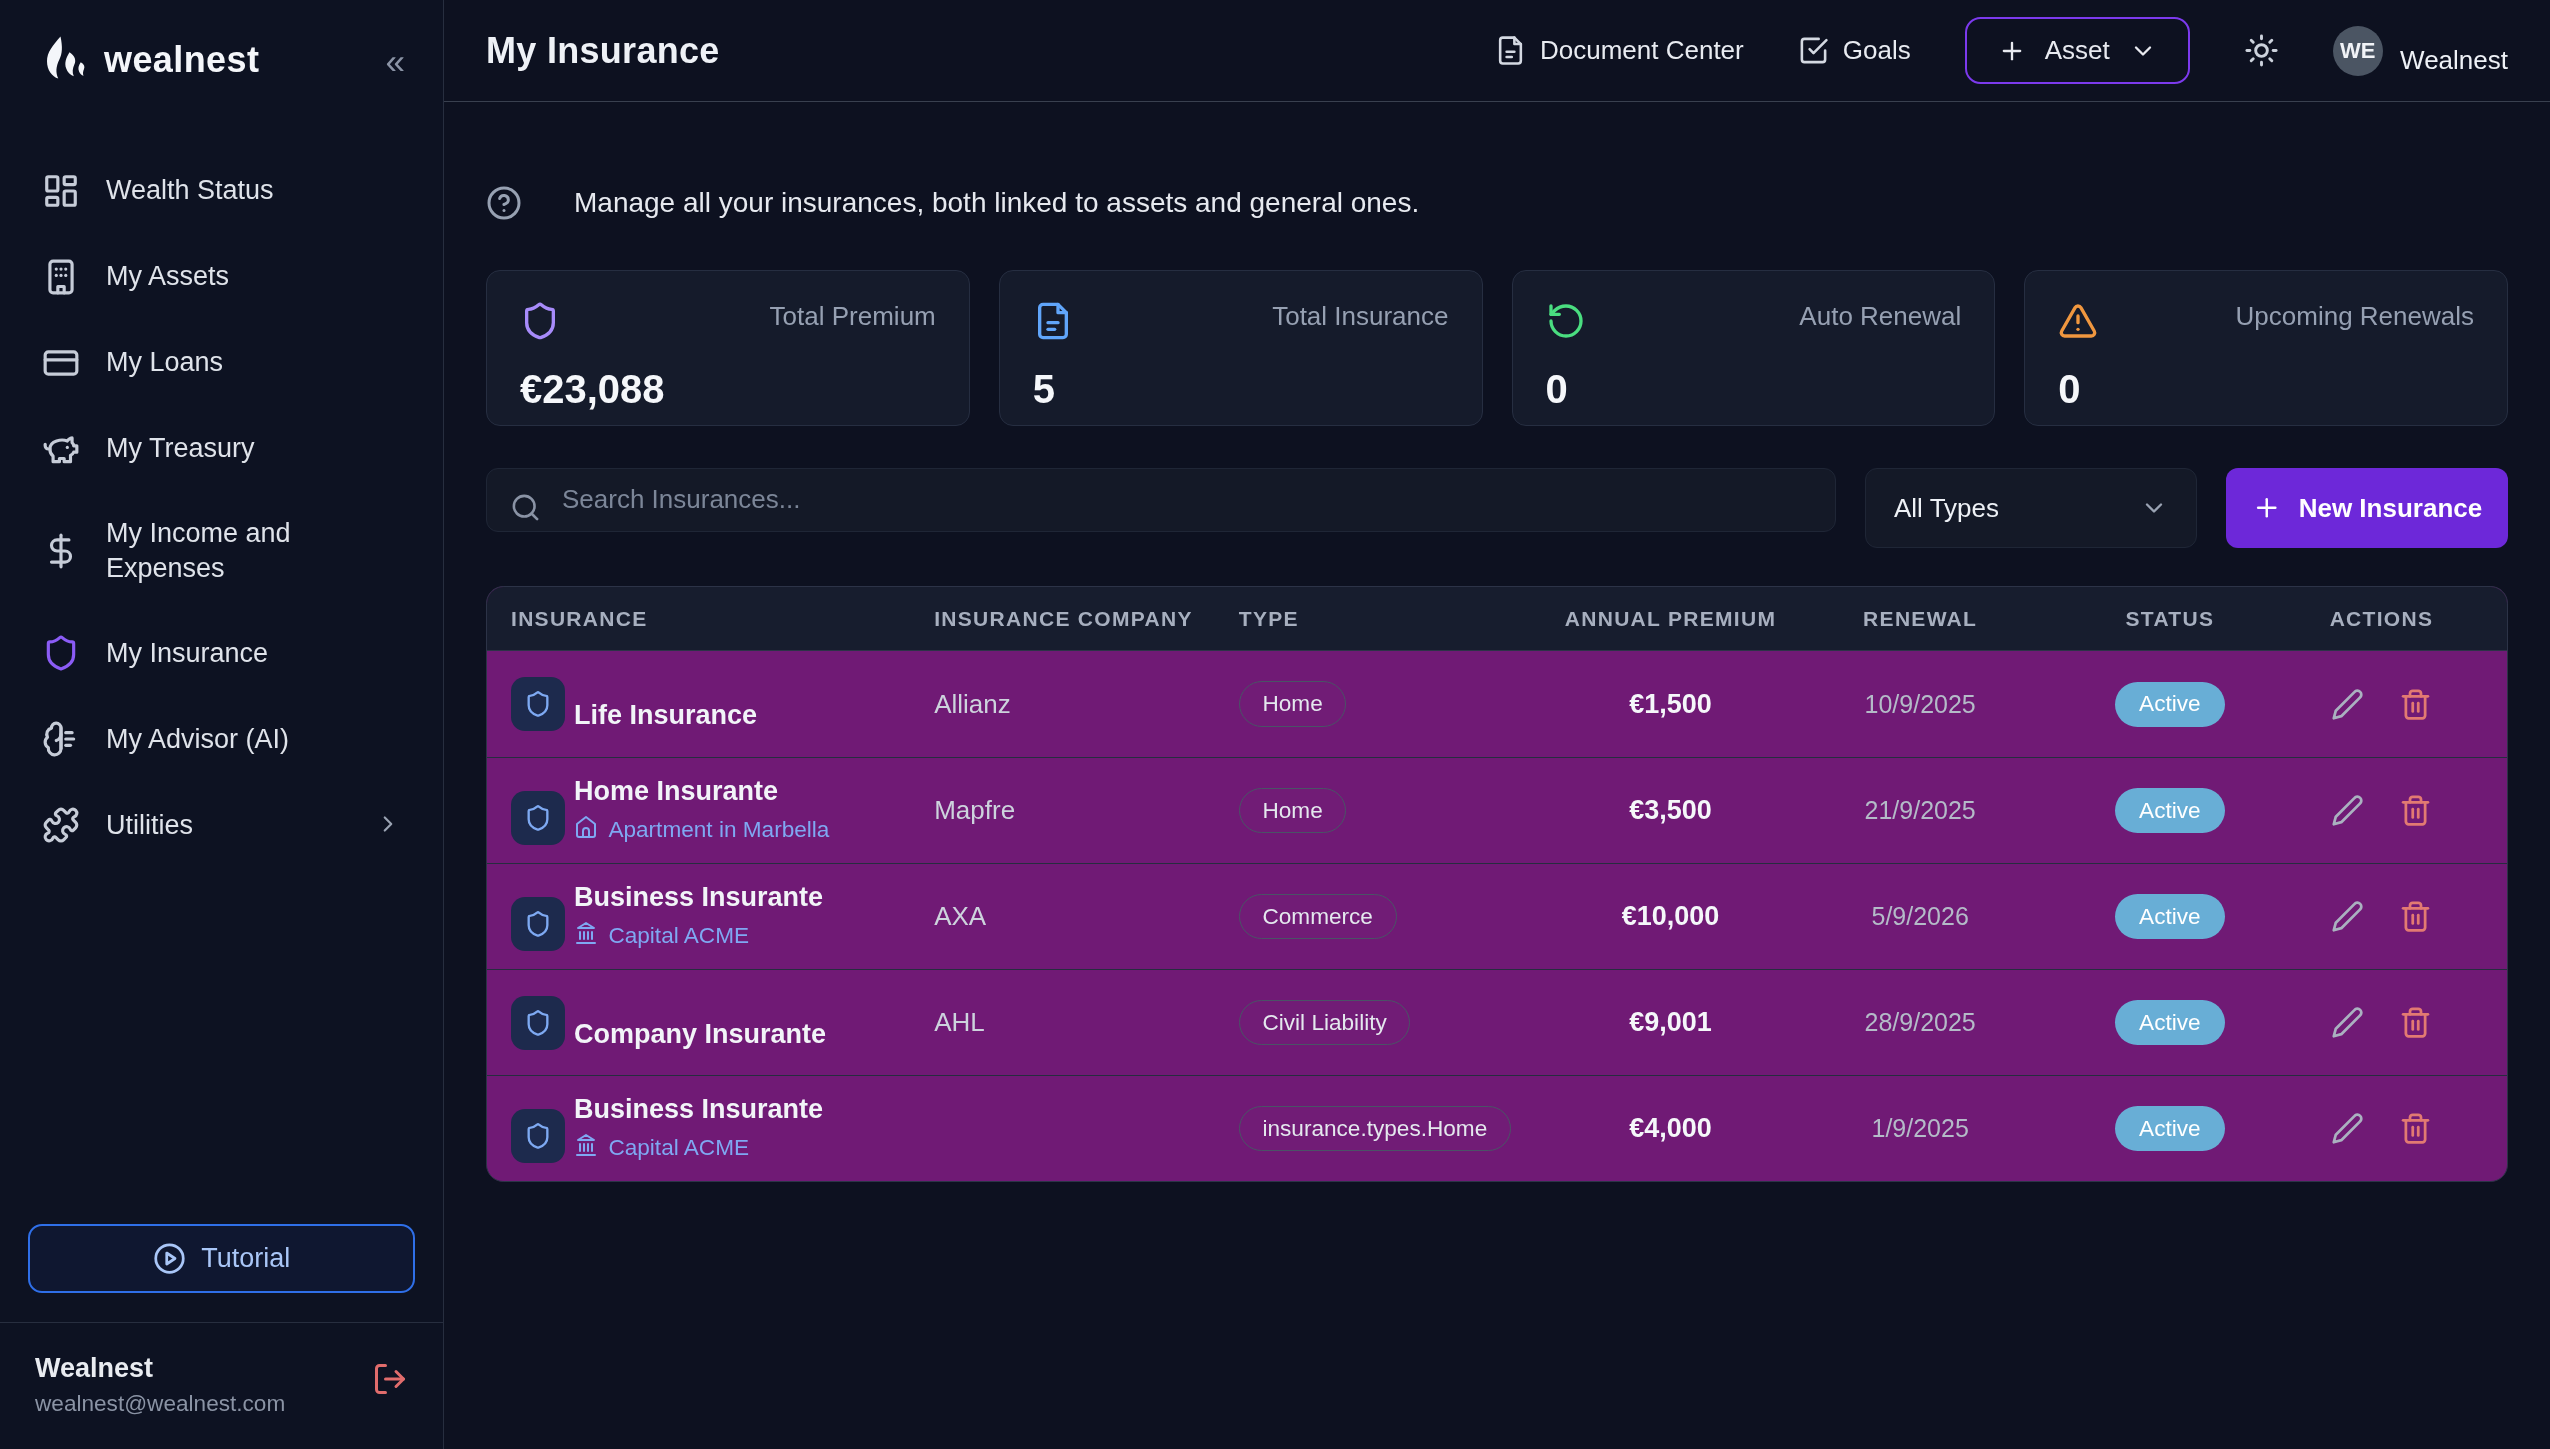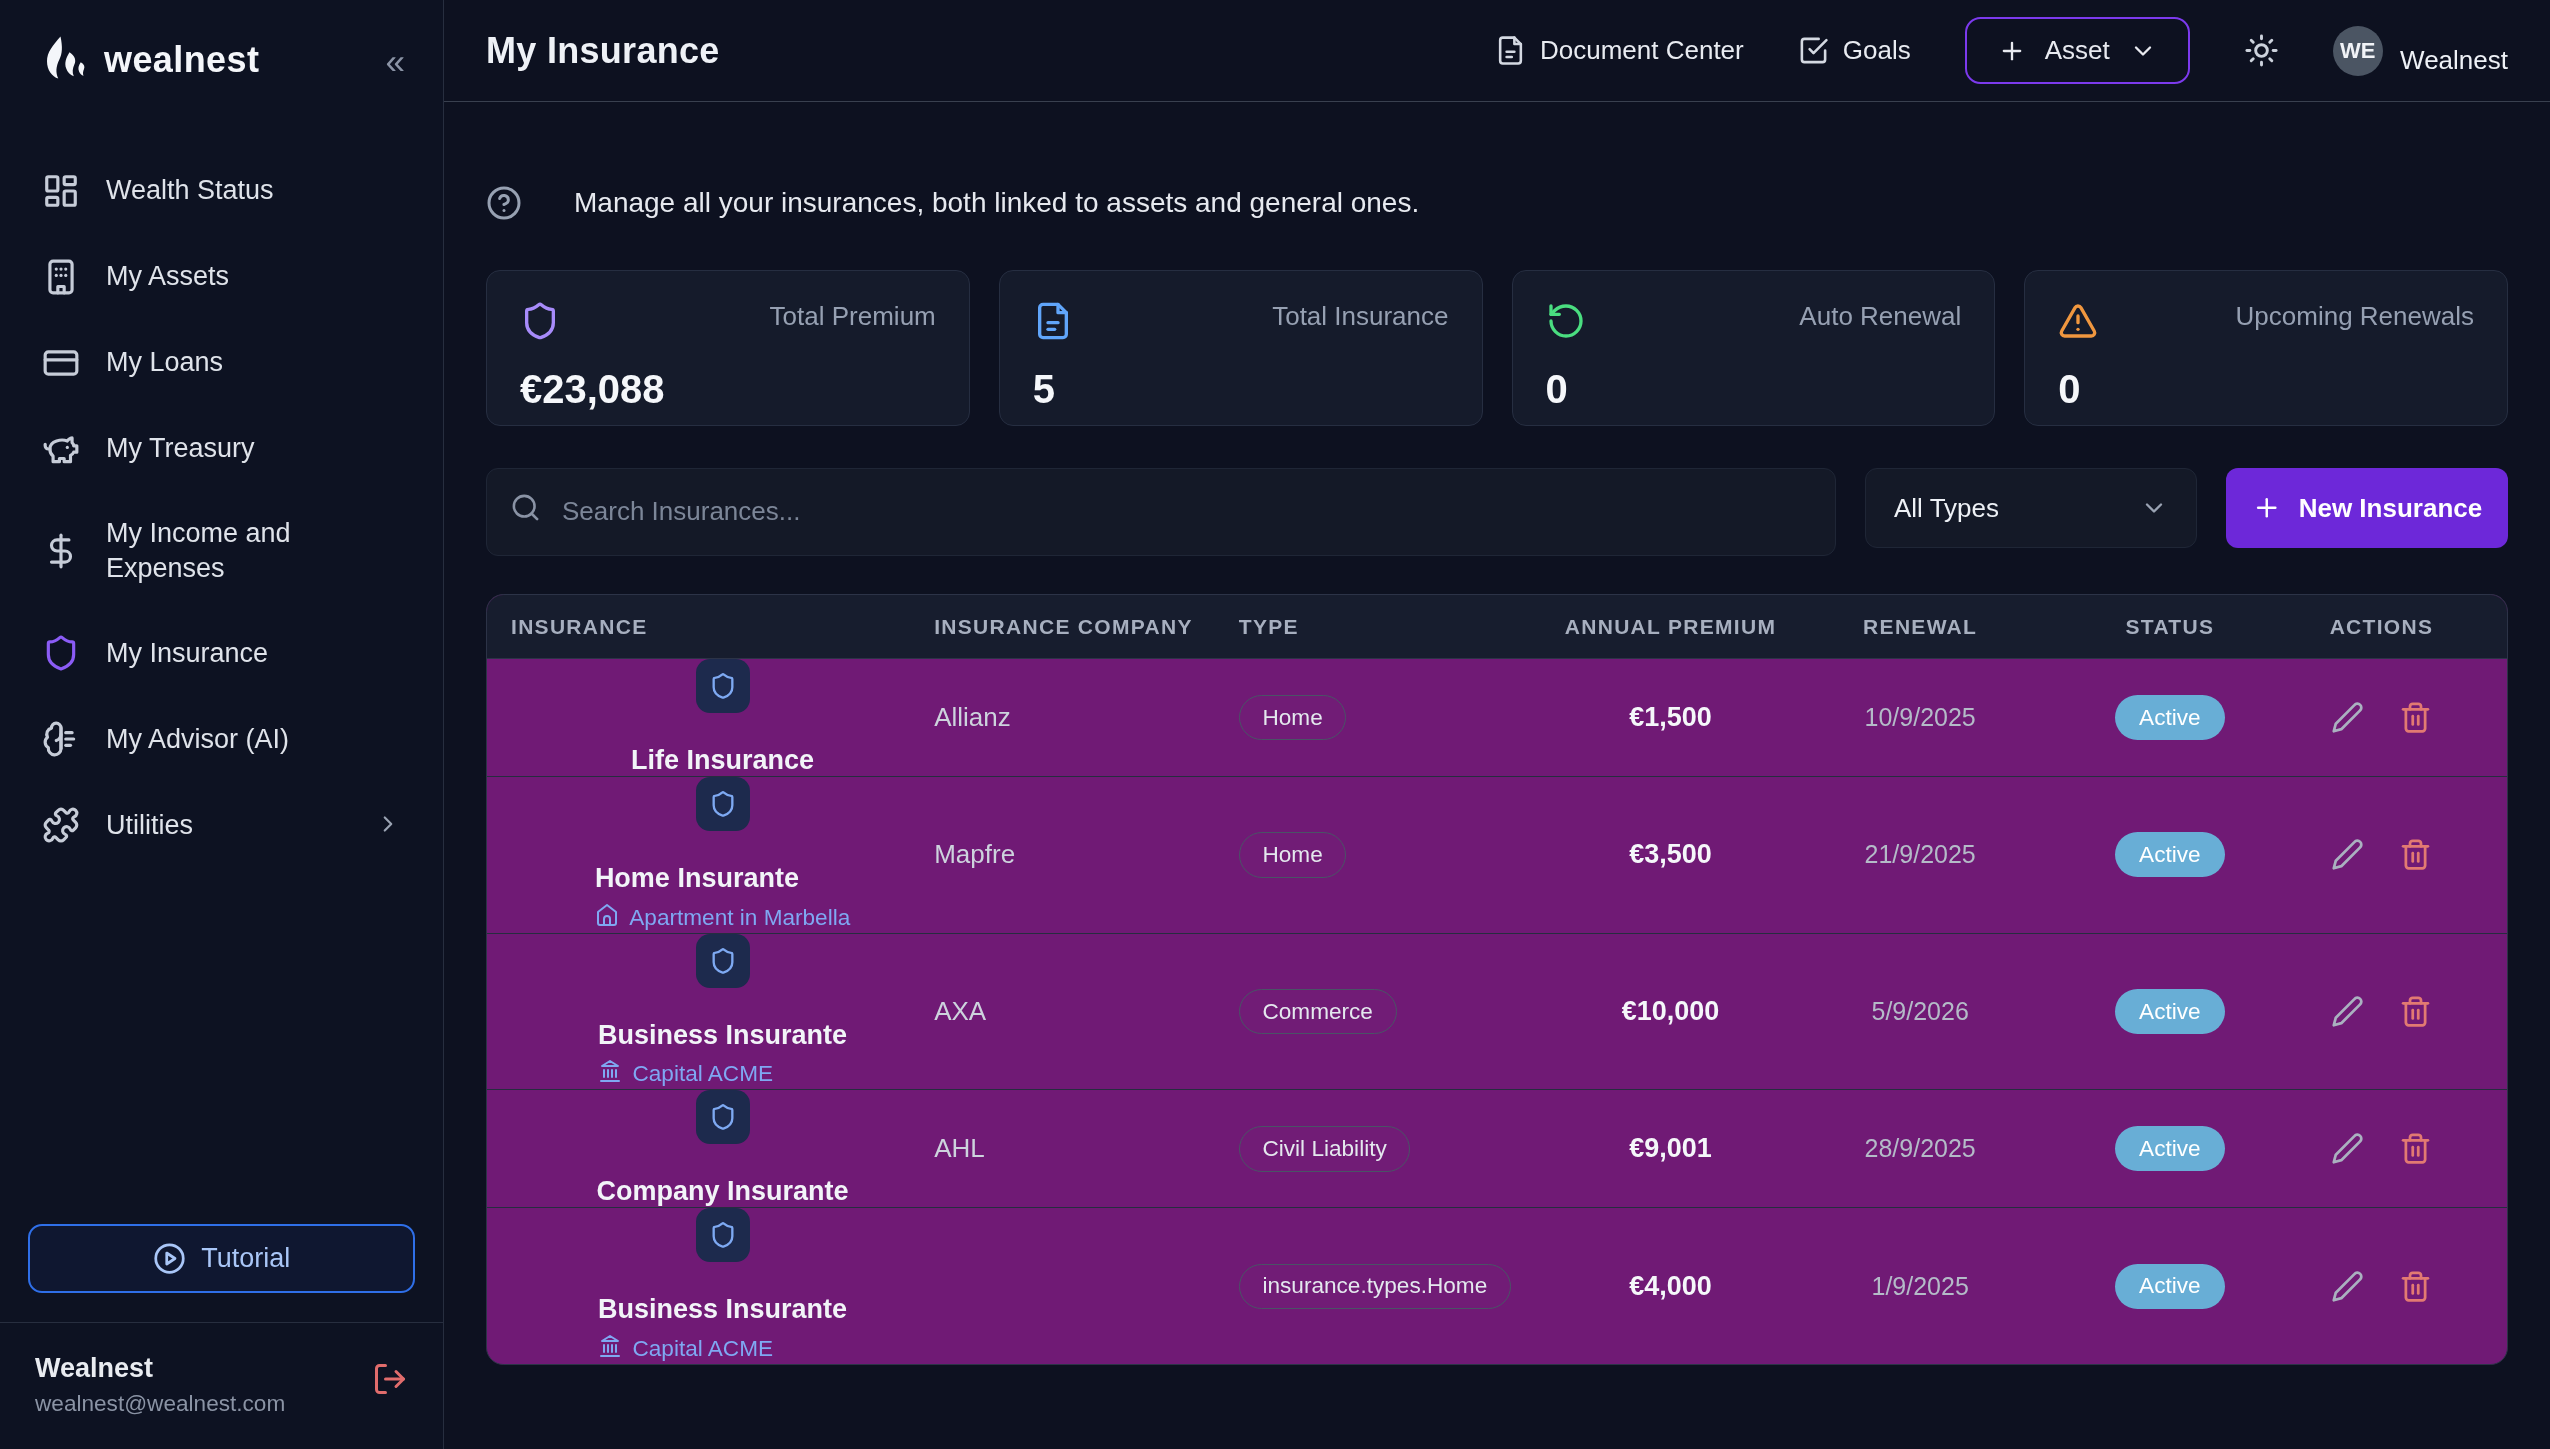--- a/index.html
+++ b/index.html
@@ -97,21 +97,21 @@
   .stat-head .icon { display: flex; }
   .stat-head .icon svg { width: 40px; height: 40px; }
   .stat-label { font-size: 26px; color: #96a0b2; }
   .stat-value { font-size: 40px; font-weight: 700; margin-top: 26px; color: #f5f7fa; }
 
   .toolbar { display: flex; gap: 29px; margin-top: 42px; }
   .searchbox { position: relative; flex: 1; }
   .searchbox .icon { position: absolute; left: 24px; top: 24px; color: #8a93a5; }
   .searchbox .icon svg { width: 31px; height: 31px; }
   .searchbox input {
-    width: 100%; height: 88px; background: #141927; border: 1.7px solid #1f2636;
+    width: 100%; height: 64px; background: #141927; border: 1.7px solid #1f2636;
     border-radius: 12px; color: #eef1f6; font-size: 26px; padding: 0 26px 2px 75px;
     font-family: inherit; outline: none;
   }
   .searchbox input::placeholder { color: #7c8698; }
   .type-select {
     width: 332px; height: 80px; background: #141927; border: 1.7px solid #1f2636;
     border-radius: 12px; display: flex; align-items: center; justify-content: space-between;
     padding: 0 28px; font-size: 26px; color: #eef1f6; cursor: pointer;
   }
   .type-select svg { width: 28px; height: 28px; color: #9aa3b3; }
@@ -133,21 +133,21 @@
     align-items: center; padding: 0 24px;
   }
   .thead { height: 64px; border-bottom: 1.7px solid #2c3347; background: #171d2e; }
   .th {
     font-size: 21px; font-weight: 700; color: #a7afbf;
     text-transform: uppercase; letter-spacing: 1.3px;
   }
   .tbody .trow { min-height: 106px; border-top: 1.7px solid #262d3f; cursor: default; }
   .tbody .trow:first-child { border-top: none; }
   .c-center { text-align: center; justify-self: stretch; }
-  .cell-ins { display: flex; align-items: center; gap: 32px; flex-direction: column; }
+  .cell-ins { display: flex; align-items: flex-end; gap: 9px; }
   .row-shield {
     width: 54px; height: 54px; border-radius: 14px; background: #1d2a4d;
     display: flex; align-items: center; justify-content: center; color: #7ea9f2; flex: none;
   }
   .row-shield svg { width: 28px; height: 28px; }
   .row-name { font-size: 27px; font-weight: 600; color: #f2f4f8; }
   .row-link {
     display: flex; align-items: center; gap: 10.4px; margin-top: 8.7px;
     color: #7fa8f2; font-size: 22.6px; cursor: pointer;
   }

